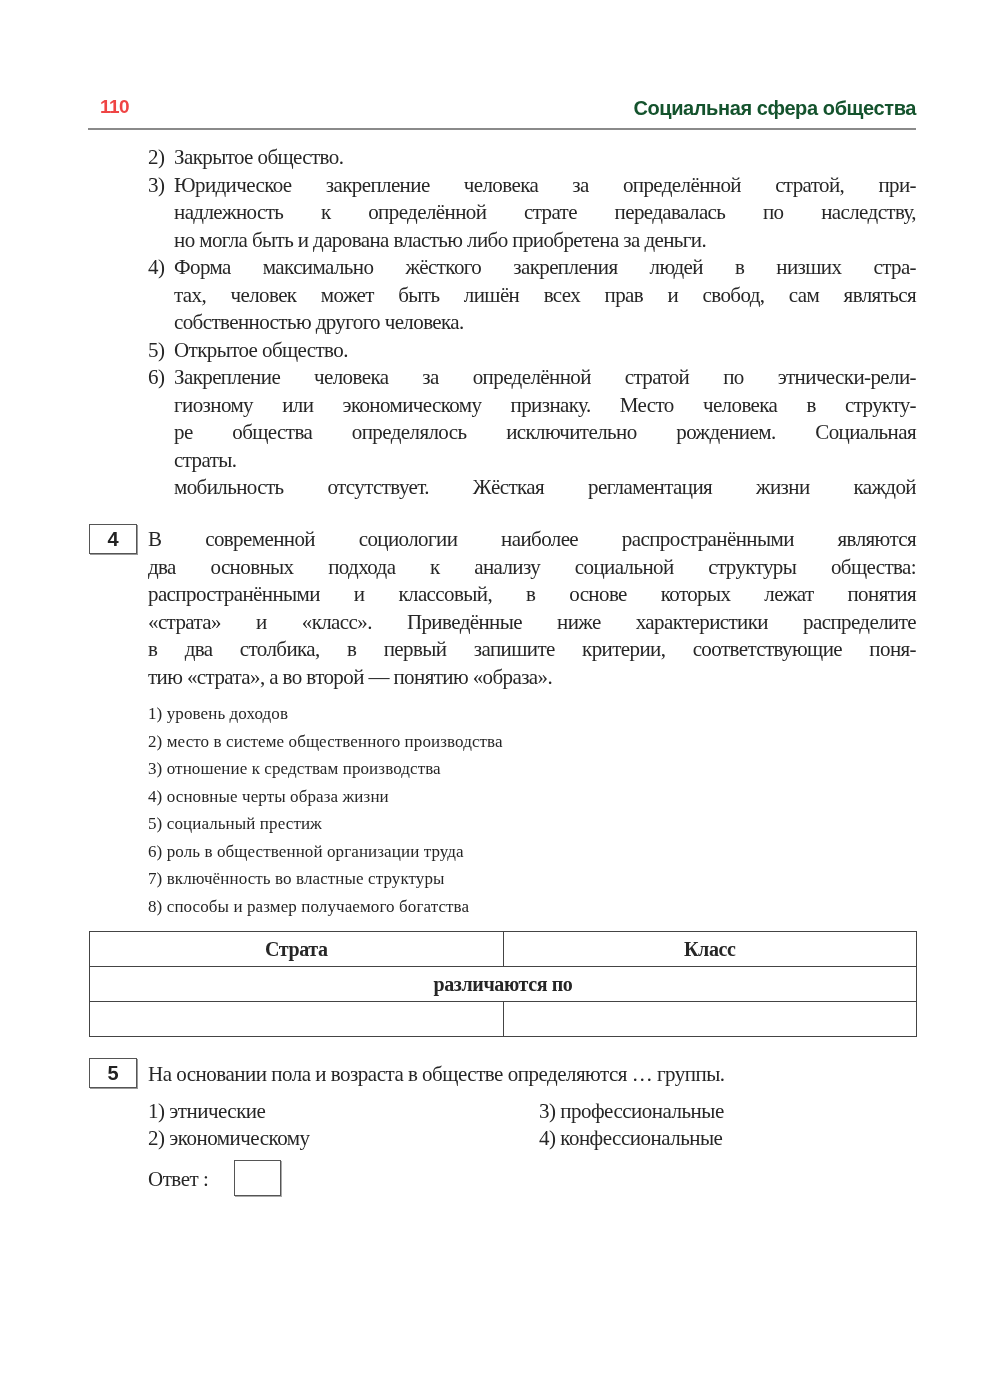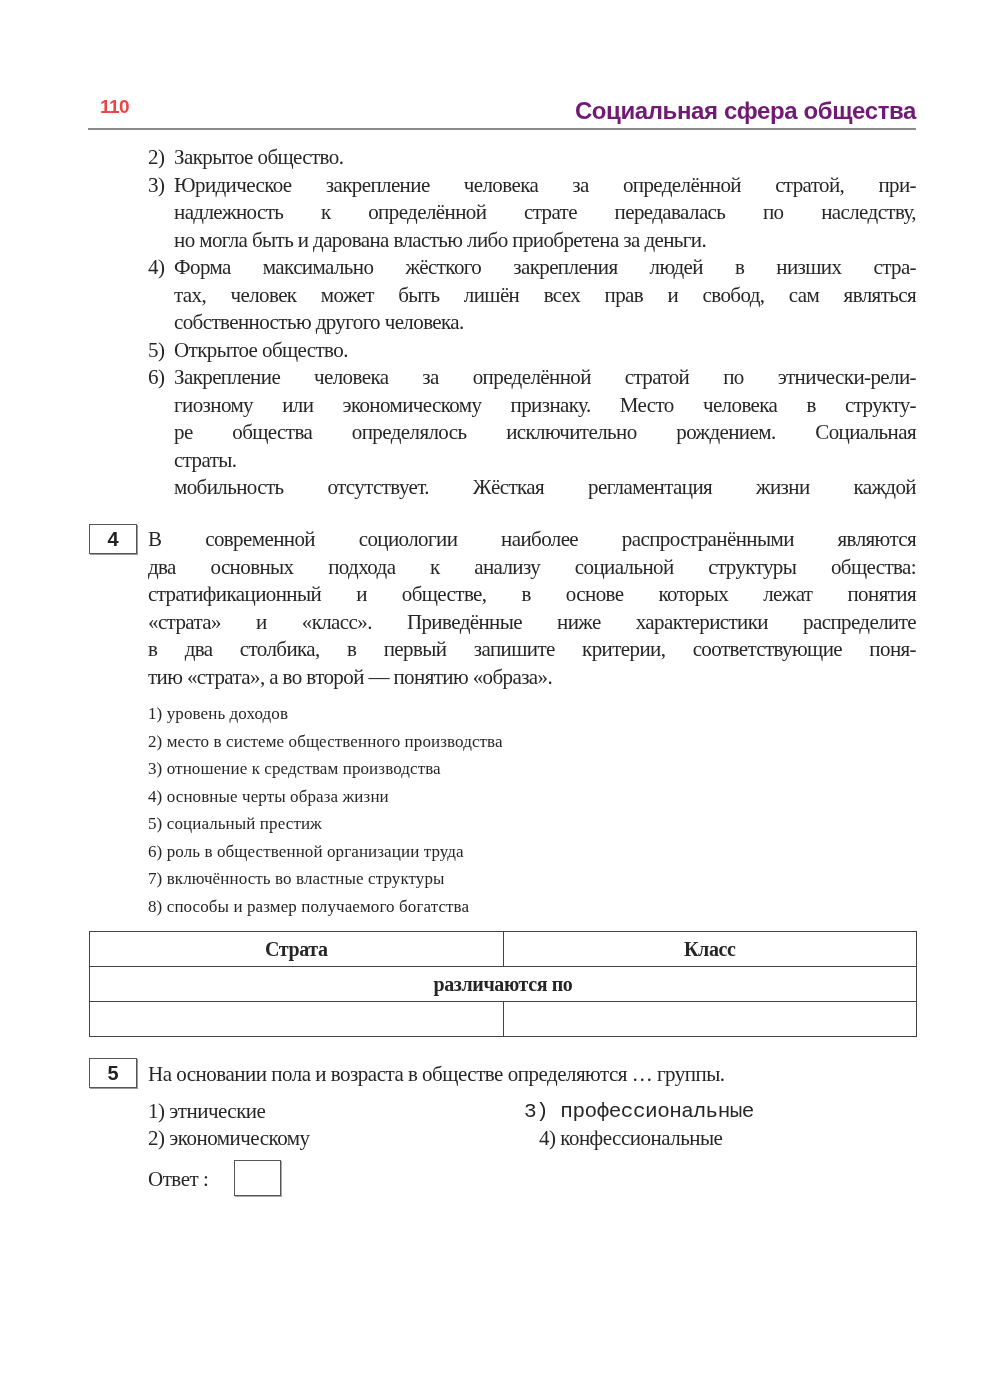--- a/index.html
+++ b/index.html
@@ -32,23 +32,23 @@
       font-size: 19px;
       letter-spacing: -0.5px;
       color: #ef4444;
     }
     .section-title {
       position: absolute;
       right: 0px;
       top: 1px;
       font-family: "Liberation Sans", "DejaVu Sans", sans-serif;
       font-weight: bold;
-      font-size: 24px;
+      font-size: 20px;
       letter-spacing: -0.4px;
-      color: #701a75;
+      color: #14532d;
     }
     .text {
       font-size: 21px;
       line-height: 27.5px;
     }
     .cont-list {
       position: absolute;
       left: 148px;
       top: 144px;
       width: 768px;
@@ -141,21 +141,21 @@
       top: 1098px;
       width: 768px;
       letter-spacing: -0.5px;
     }
     .opt {
       position: absolute;
       white-space: nowrap;
     }
     .opt-1 { left: 0; top: 0; }
     .opt-2 { left: 0; top: 27px; }
-    .opt-3 { left: 376px; top: 0; font-family: Liberation Mono, monospace; }
+    .opt-3 { left: 391px; top: 0; }
     .opt-4 { left: 391px; top: 27px; }
     .answer-label {
       position: absolute;
       left: 148px;
       top: 1166px;
       letter-spacing: -0.5px;
     }
     .answer-box {
       position: absolute;
       left: 234px;
@@ -213,21 +213,21 @@
       <span style="display:block;">страты.</span>
       <span style="display:block;text-align-last:justify;">мобильность отсутствует. Жёсткая регламентация жизни каждой</span>
     </span>
   </div>
 </div>
 
 <div class="task-box task4-box">4</div>
 <div class="task4-text text">
   <p>В современной социологии наиболее распространёнными являются</p>
   <p>два основных подхода к анализу социальной структуры общества:</p>
-  <p>стратификационный и обществе, в основе которых лежат понятия</p>
+  <p>распространёнными и классовый, в основе которых лежат понятия</p>
   <p>«страта» и «класс». Приведённые ниже характеристики распределите</p>
   <p>в два столбика, в первый запишите критерии, соответствующие поня-</p>
   <p class="last">тию «страта», а во второй — понятию «образа».</p>
 </div>
 
 <div class="task4-list">
   <div class="row"><span>1)</span> <span>уровень доходов</span></div>
   <div class="row"><span>2)</span> <span>место в системе общественного производства</span></div>
   <div class="row"><span>3)</span> <span>отношение к средствам производства</span></div>
   <div class="row"><span>4)</span> <span>основные черты образа жизни</span></div>

